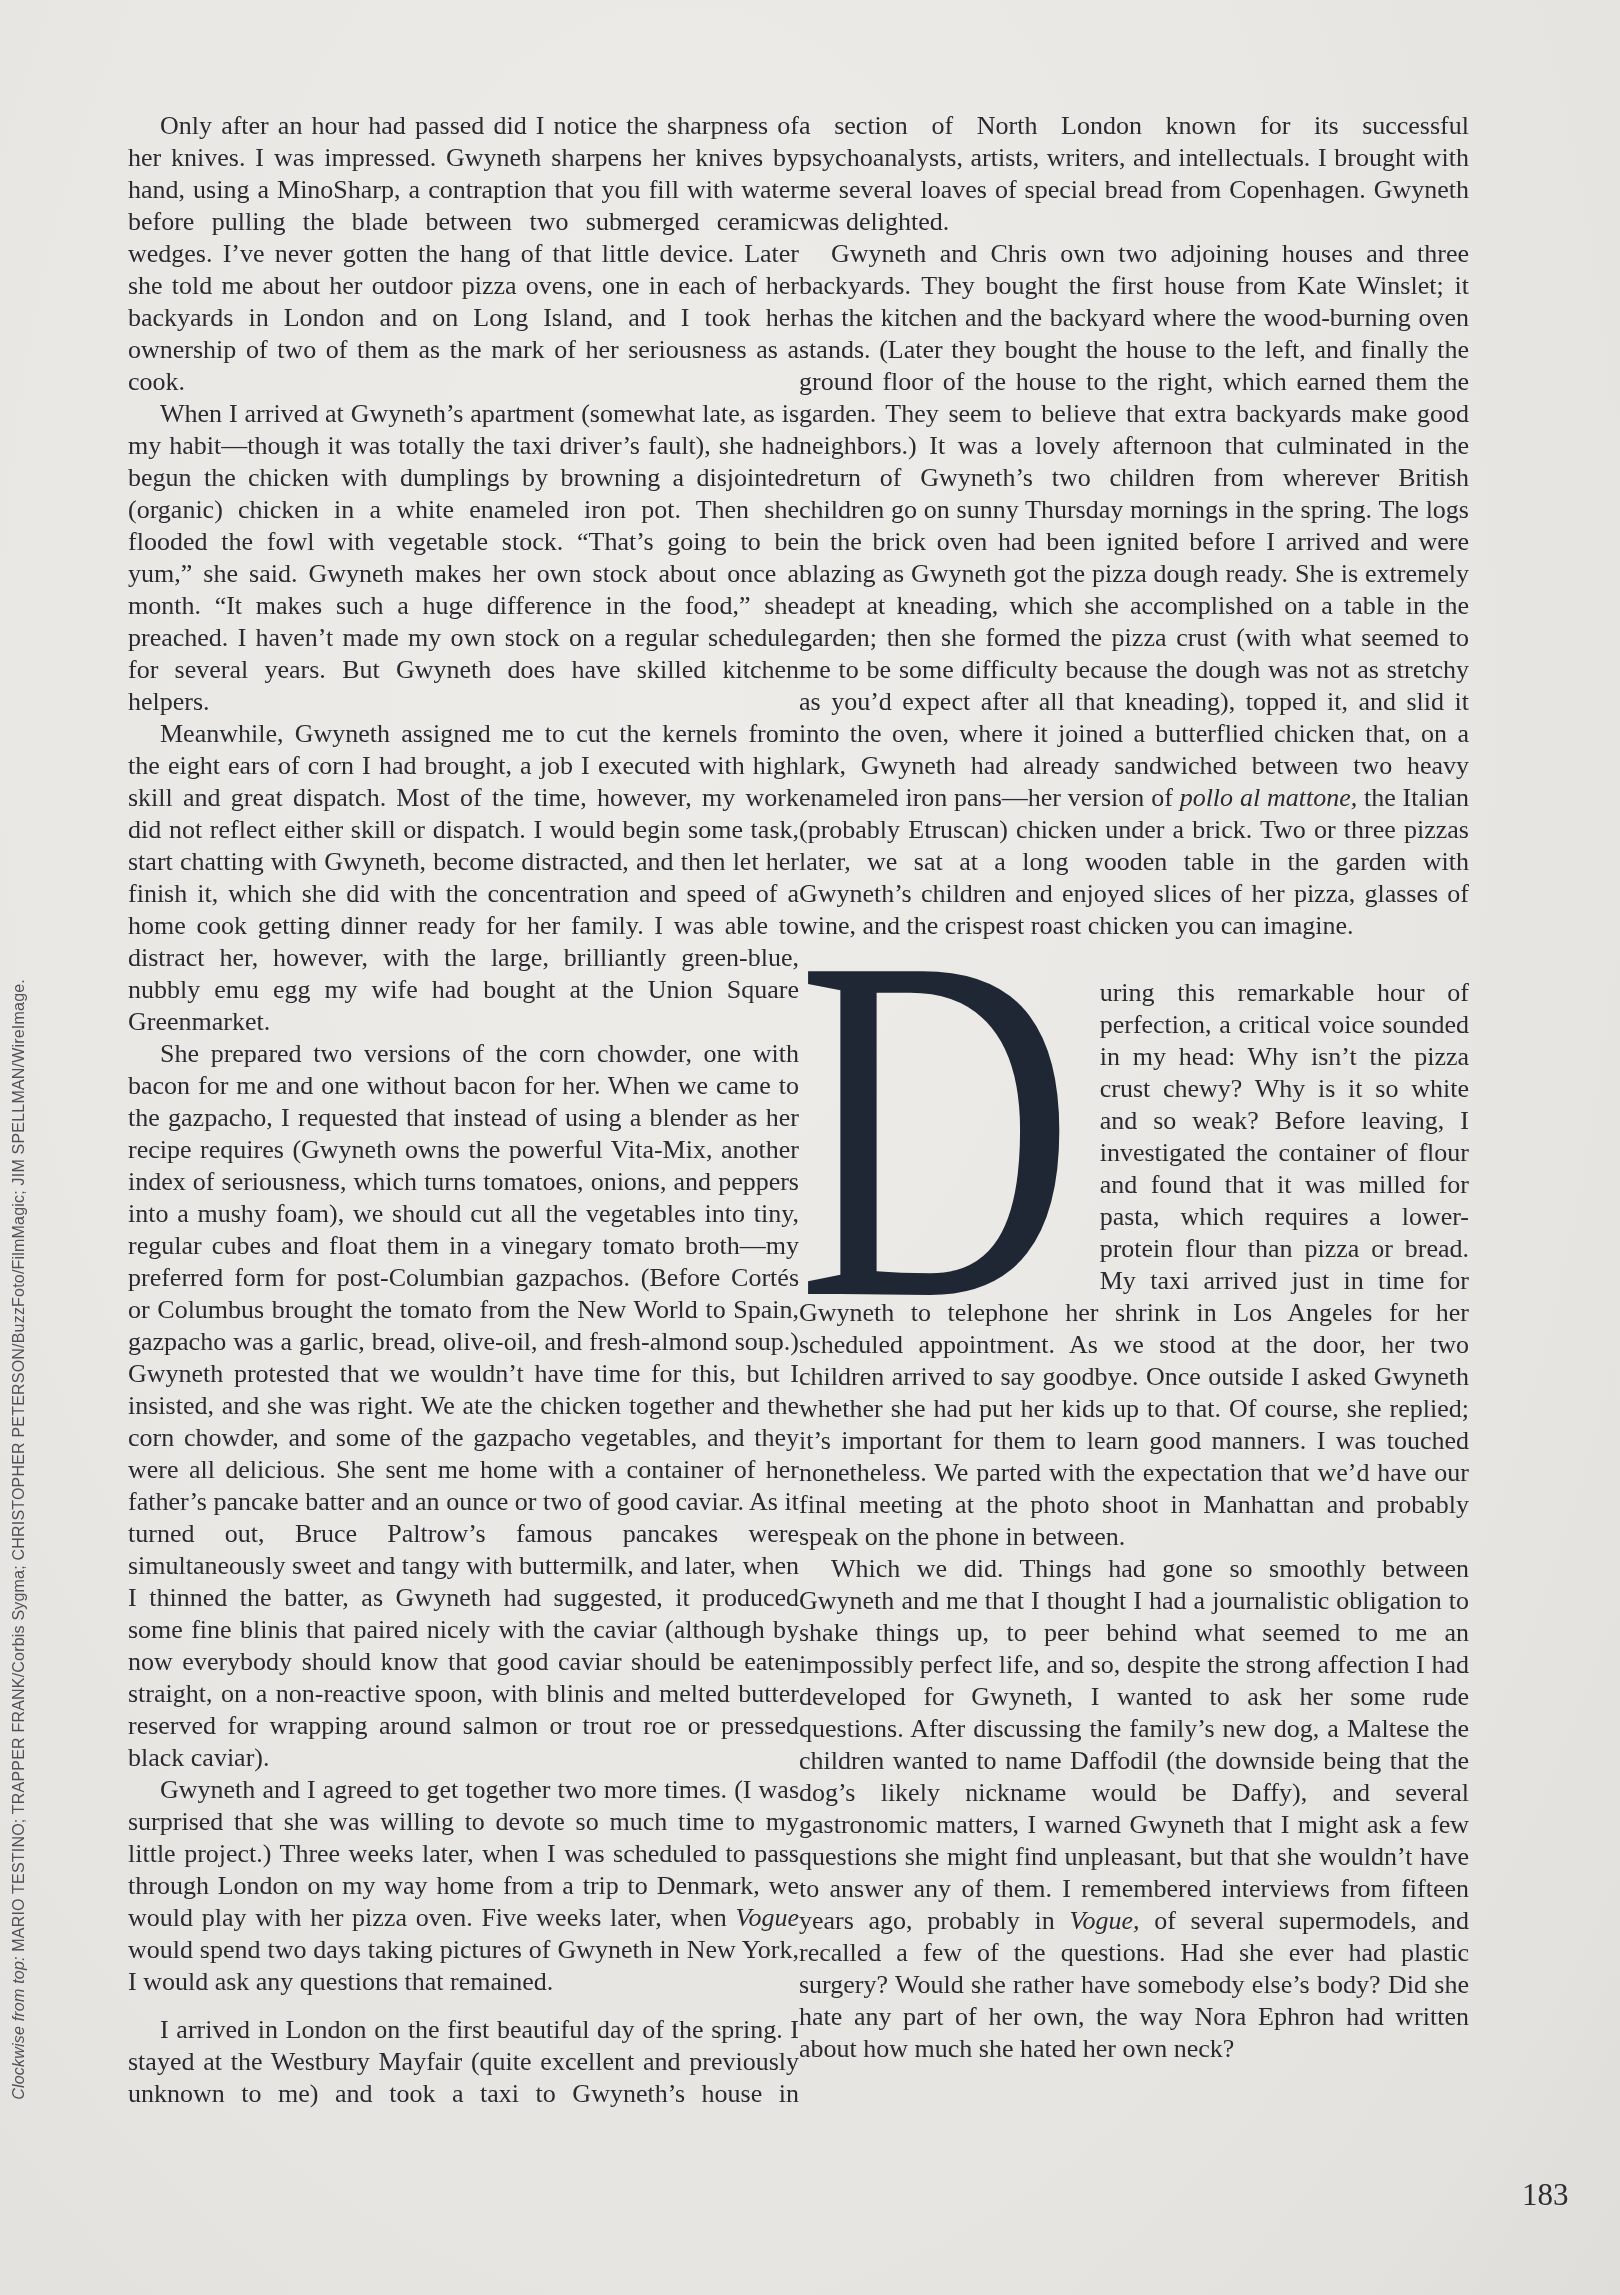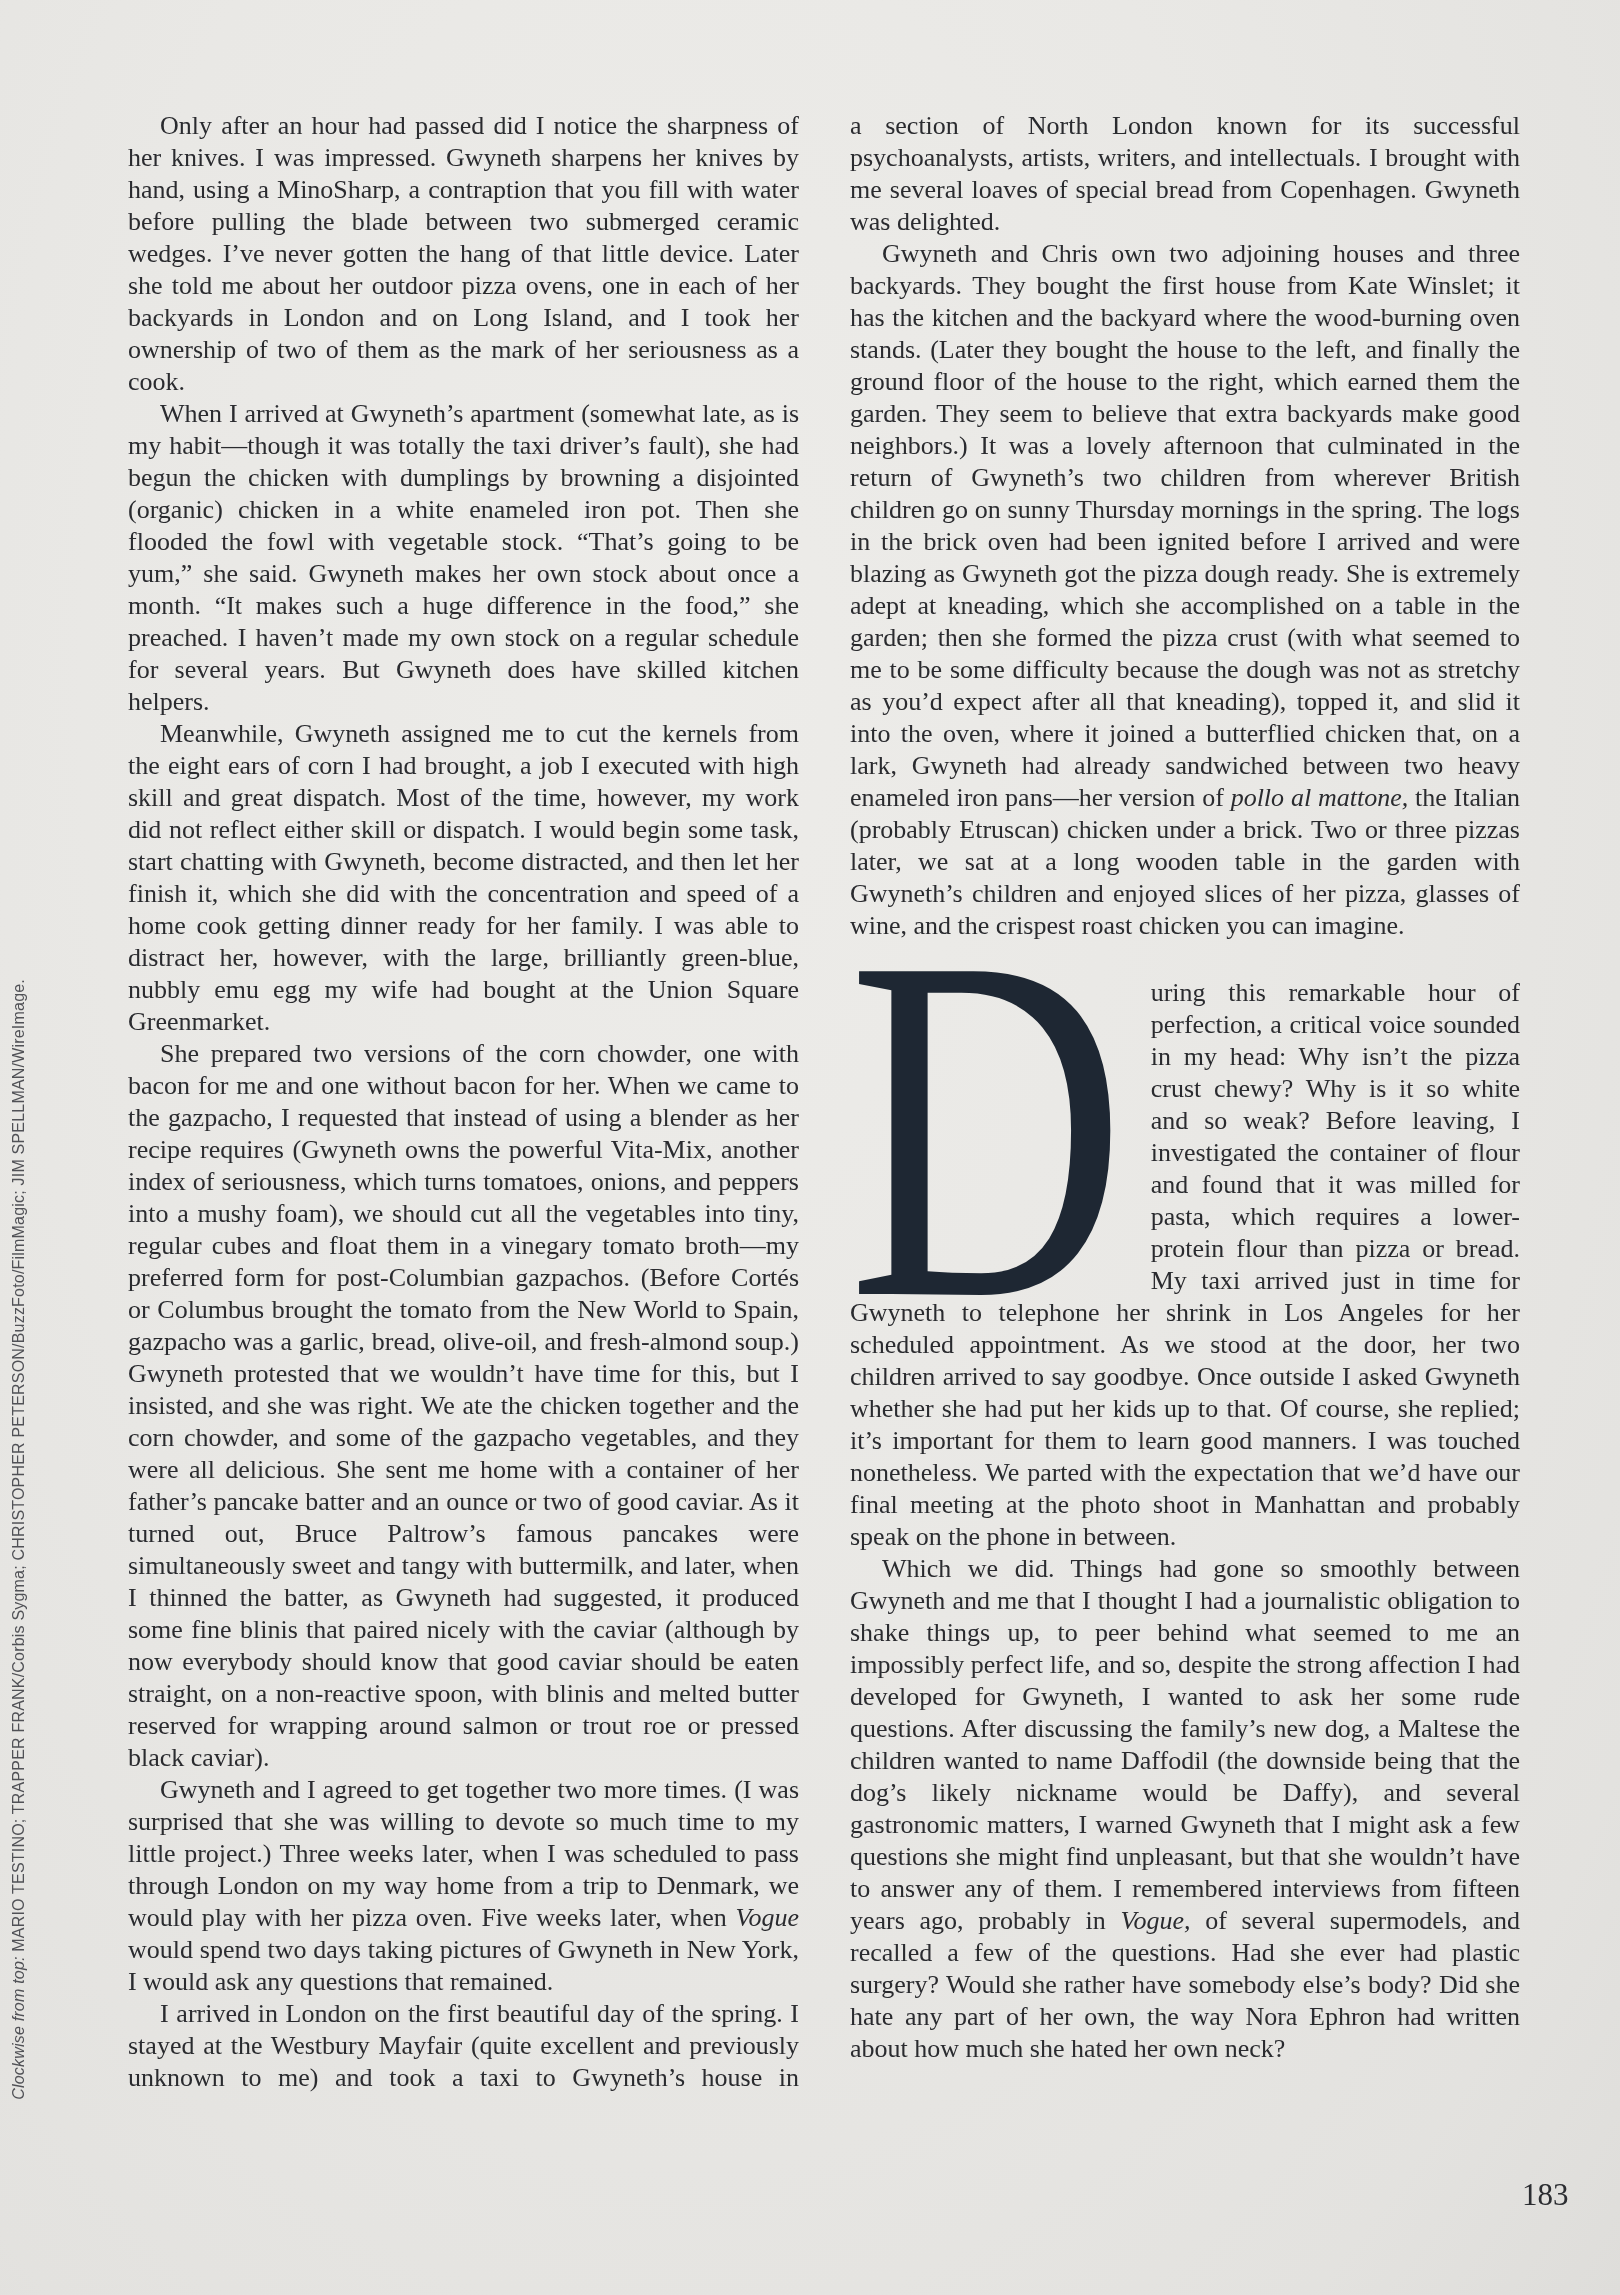--- a/index.html
+++ b/index.html
@@ -9,32 +9,31 @@
     height: 2295px;
     overflow: hidden;
     background: radial-gradient(ellipse at 42% 30%, #edece9 0%, #e9e8e5 45%, #e3e2df 85%, #deddda 100%);
   }
   .content {
     position: absolute;
     left: 128px;
     top: 110px;
     width: 1392px;
     display: flex;
-    gap: 51px;
     font-family: "Liberation Serif", "DejaVu Serif", serif;
     font-size: 26px;
     line-height: 32px;
     color: #2a2b2f;
   }
   .col { text-align: justify; }
   .col-left  { width: 671px; }
   .col-right { width: 670px; }
   .para { margin: 0; }
   .para.indent { text-indent: 32px; }
-  .para.justify-last { text-align-last: justify; }
+  .para.justify-last { text-align-last: justify; margin-top: 16px; }
   .para.dropcap-para { margin-top: 35px; }
   .dropcap {
     float: left;
     width: 282px;
     height: 320px;
     margin: 0 18.7px 0 0;
     position: relative;
   }
   .dropcap-glyph {
     position: absolute;

